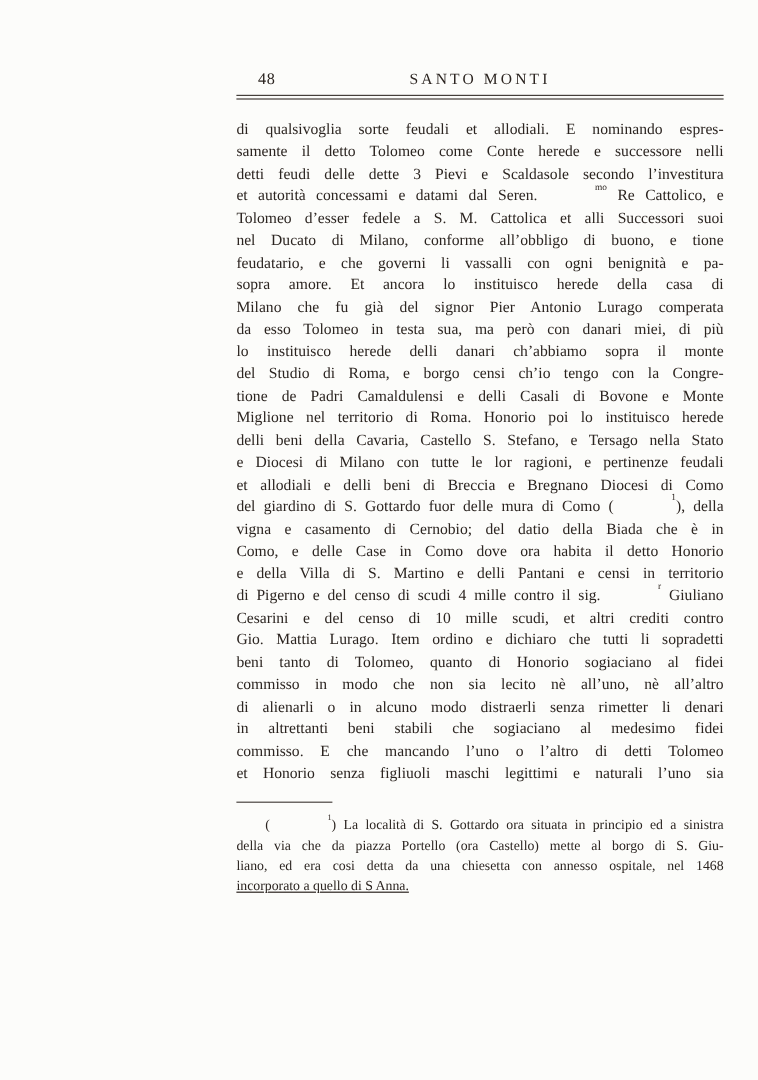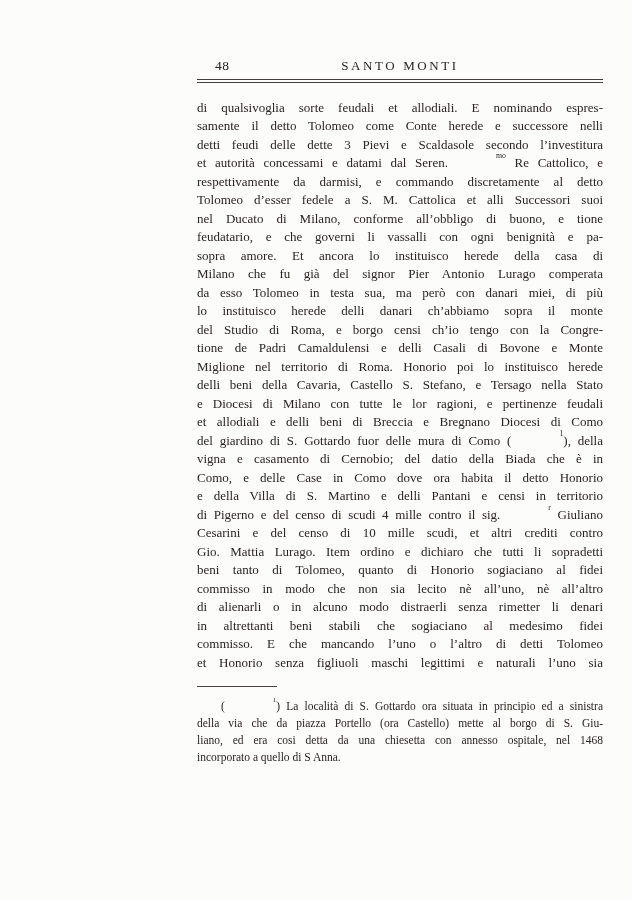--- a/index.html
+++ b/index.html
@@ -17,42 +17,41 @@
   .pnum { position:absolute; left:18px; top:0; letter-spacing:0.5px; font-size:13.5px; }
   .head-rule { margin-top:3px; height:1.6px;
     border-top:1.6px solid var(--ink); border-bottom:1.7px solid var(--ink);
     opacity:.88; }
   .body-text { margin-top:16px; font-size:13px; line-height:18.5px; }
   .bline { text-align:justify; text-align-last:justify;font-family:Liberation Serif, serif; }
   .fn-rule { margin-top:14px; width:80px; border-top:1.4px solid var(--ink); opacity:.85; }
   .footnote { margin-top:11px; font-size:11.5px; line-height:17px; }
   .fline { text-align:justify; text-align-last:justify; }
   .fline:first-child { text-indent:24px; }
-  .fline:last-child { text-align-last:left; }
+  .fline:last-child { text-align-last:left;text-decoration:underline; }
   sup { font-size:0.6em; position:relative; top:-0.45em; line-height:0; letter-spacing:0;padding-left:48px; }
 </style>
 </head>
 <body>
 
 <div class="page">
   <div class="content">
 
     <div class="running-head">
       <span class="pnum">48</span>
       <span class="rtitle">SANTO MONTI</span>
     </div>
 
     <div class="head-rule"></div>
 
     <div class="body-text">
         <div class="bline">di qualsivoglia sorte feudali et allodiali. E nominando espres-</div>
         <div class="bline">samente il detto Tolomeo come Conte herede e successore nelli</div>
         <div class="bline">detti feudi delle dette 3 Pievi e Scaldasole secondo l’investitura</div>
         <div class="bline">et autorità concessami e datami dal Seren.<sup>mo</sup> Re Cattolico, e</div>
-        <div class="bline">respettivamente da darmisi, e commando discretamente al detto</div>
         <div class="bline">Tolomeo d’esser fedele a S. M. Cattolica et alli Successori suoi</div>
         <div class="bline">nel Ducato di Milano, conforme all’obbligo di buono, e tione</div>
         <div class="bline">feudatario, e che governi li vassalli con ogni benignità e pa-</div>
         <div class="bline">sopra amore. Et ancora lo instituisco herede della casa di</div>
         <div class="bline">Milano che fu già del signor Pier Antonio Lurago comperata</div>
         <div class="bline">da esso Tolomeo in testa sua, ma però con danari miei, di più</div>
         <div class="bline">lo instituisco herede delli danari ch’abbiamo sopra il monte</div>
         <div class="bline">del Studio di Roma, e borgo censi ch’io tengo con la Congre-</div>
         <div class="bline">tione de Padri Camaldulensi e delli Casali di Bovone e Monte</div>
         <div class="bline">Miglione nel territorio di Roma. Honorio poi lo instituisco herede</div>

